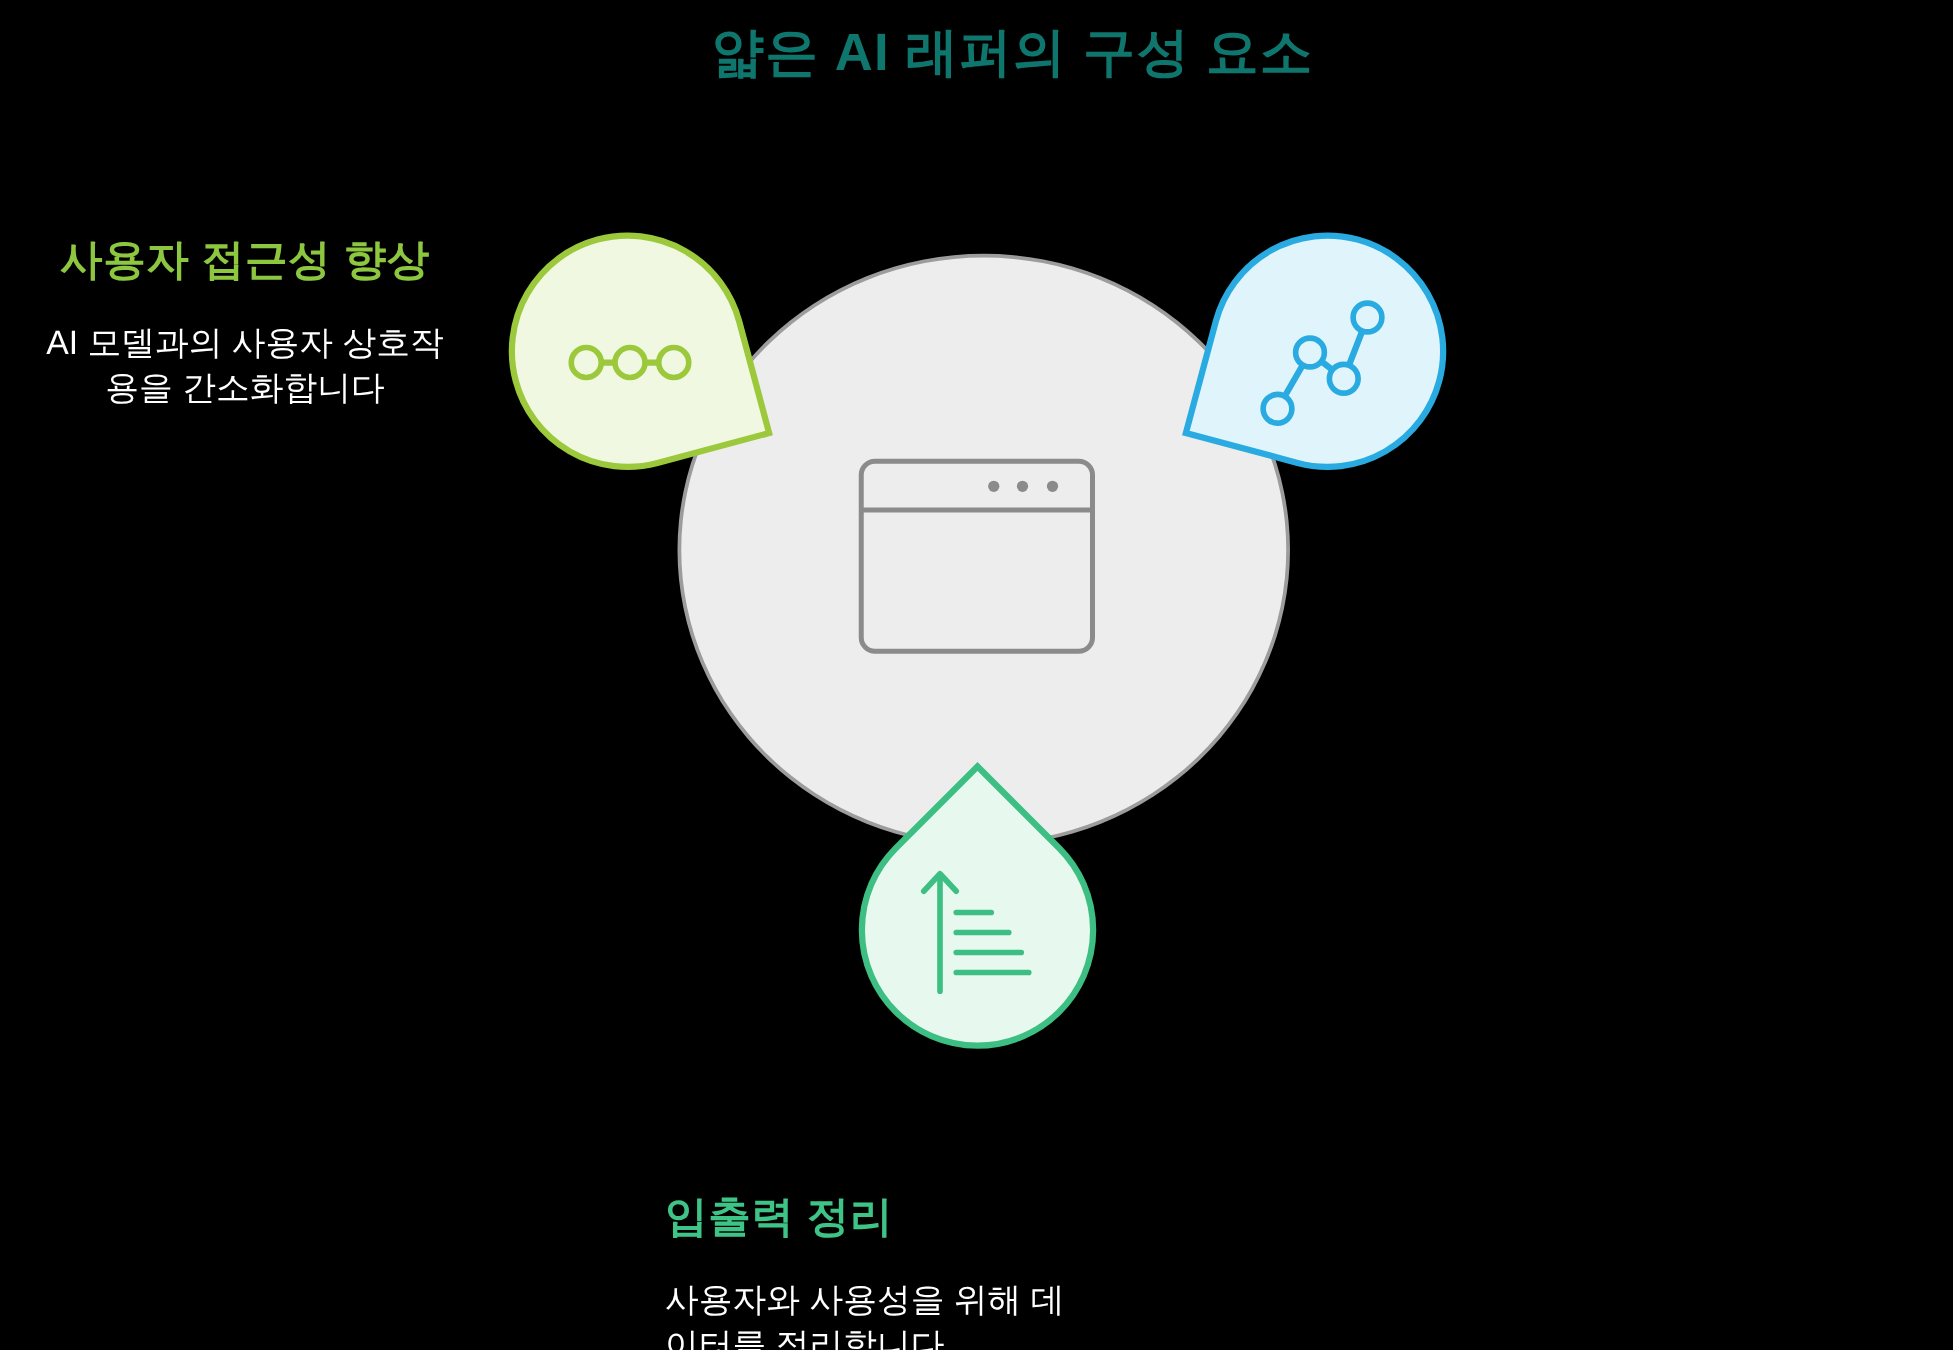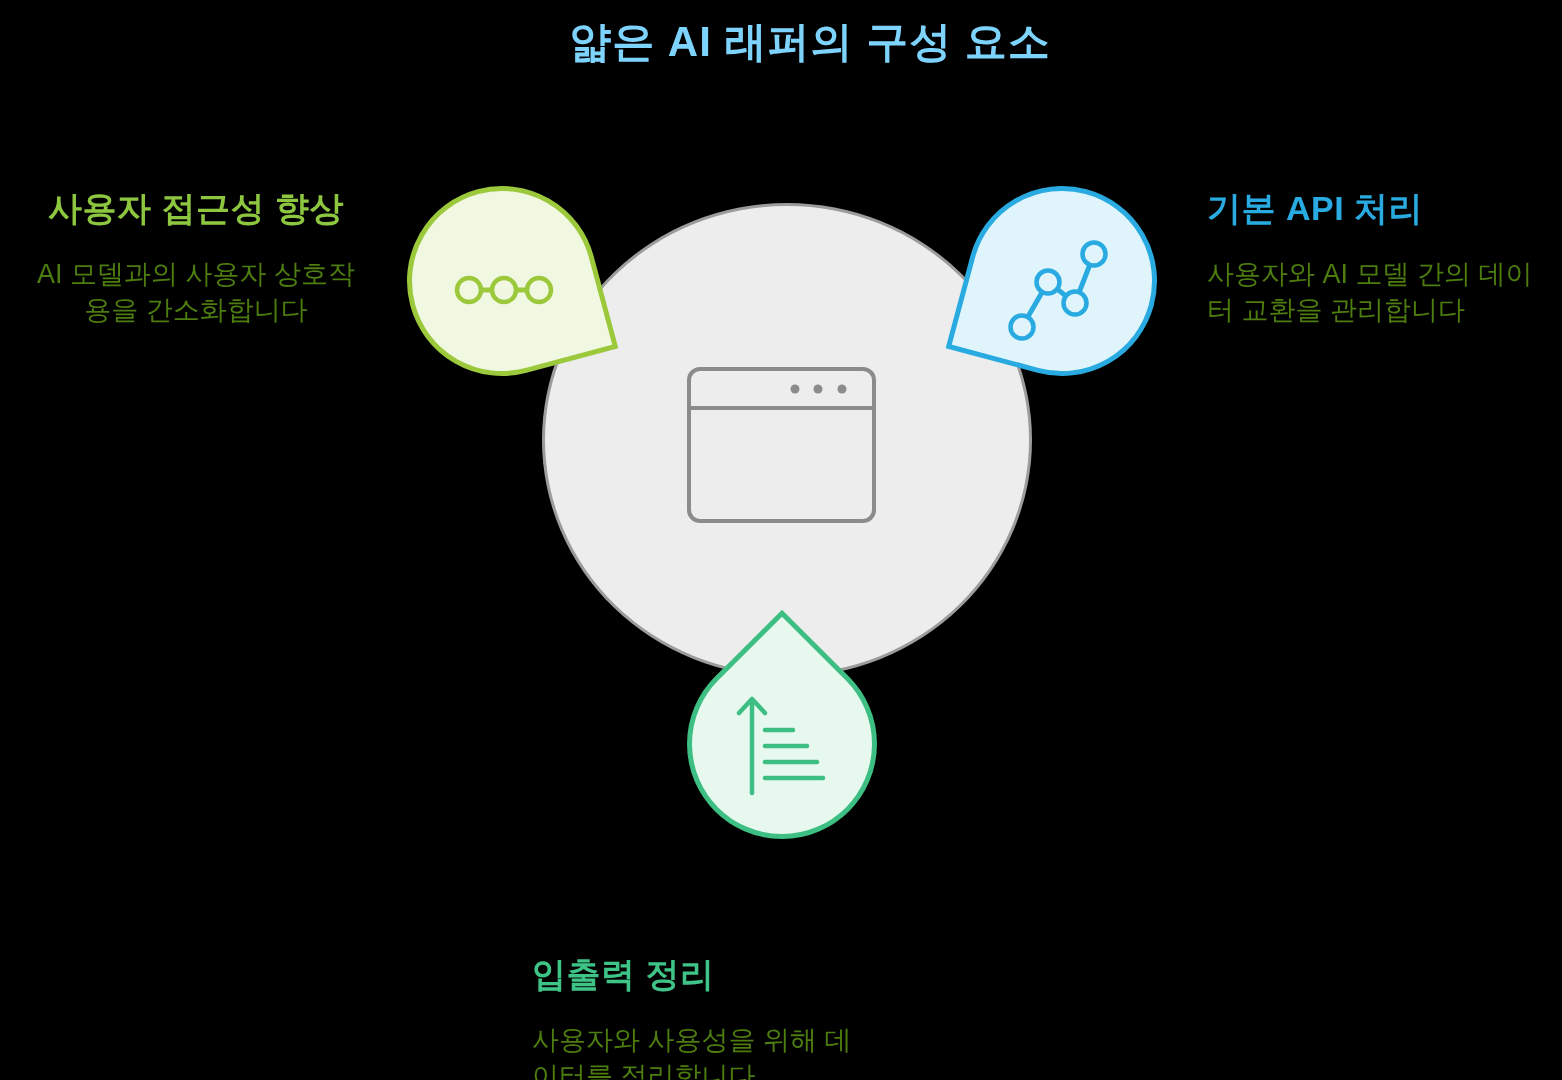--- a/index.html
+++ b/index.html
@@ -2,21 +2,21 @@
 <html><head>
 <meta charset="utf-8">
 <style>
   html,body{margin:0;padding:0;background:#000;}
   .stage{
     position:relative;width:1562px;height:1080px;background:#000;overflow:hidden;
     font-family:"Liberation Sans","DejaVu Sans",sans-serif;
   }
   .title{
     position:absolute;left:810px;top:14px;transform:translateX(-50%);
-    font-size:42px;font-weight:700;color:#7dd3fc;white-space:nowrap;margin:0;
+    font-size:42px;font-weight:700;color:#0f766e;white-space:nowrap;margin:0;
     letter-spacing:1px;
   }
   .center-circle{
     position:absolute;left:542px;top:203px;width:484px;height:468px;
     background:#ededed;border:3px solid #9c9c9c;border-radius:50%;
   }
   .droplet{
     position:absolute;box-sizing:border-box;width:190px;height:190px;border-style:solid;border-width:5px;
   }
   .droplet.tl{
@@ -27,21 +27,21 @@
     left:967px;top:186px;border-color:#29abe2;background:#e0f4fb;
     border-radius:50% 50% 50% 0;transform:rotate(15deg);
   }
   .droplet.b{
     left:687px;top:649px;border-color:#3dbe82;background:#e7f8ef;
     border-radius:0 50% 50% 50%;transform:rotate(45deg);
   }
   .icon-abs{position:absolute;}
   .label{position:absolute;}
   .label h2{margin:0 0 26px 0;font-size:34px;font-weight:700;line-height:44px;letter-spacing:0.5px;}
-  .label p{margin:0;font-size:27px;font-weight:400;line-height:36px;color:#4d7c0f;white-space:pre-line;}
+  .label p{margin:0;font-size:27px;font-weight:400;line-height:36px;color:#ffffff;white-space:pre-line;}
   .label.left{left:35px;top:186px;width:322px;text-align:center;}
   .label.left h2{color:#8dc63f;}
   .label.right{left:1207px;top:186px;width:340px;text-align:left;}
   .label.right h2{color:#29abe2;}
   .label.bottom{left:532px;top:952px;width:500px;text-align:left;}
   .label.bottom h2{color:#3ec487;}
 </style>
 </head>
 <body>
 
@@ -85,25 +85,20 @@
     <line x1="32" y1="72" x2="84" y2="72" stroke="#3dbe82" stroke-width="4.5" stroke-linecap="round"></line>
     <line x1="32" y1="88" x2="90" y2="88" stroke="#3dbe82" stroke-width="4.5" stroke-linecap="round"></line>
   </svg>
 
   <div class="label left">
     <h2>사용자 접근성 향상</h2>
     <p>AI 모델과의 사용자 상호작
 용을 간소화합니다</p>
   </div>
 
-  <div class="label right">
-    <h2>기본 API 처리</h2>
-    <p>사용자와 AI 모델 간의 데이
-터 교환을 관리합니다</p>
-  </div>
 
   <div class="label bottom">
     <h2>입출력 정리</h2>
     <p>사용자와 사용성을 위해 데
 이터를 정리합니다</p>
   </div>
 
 </div>
 
 </body></html>

